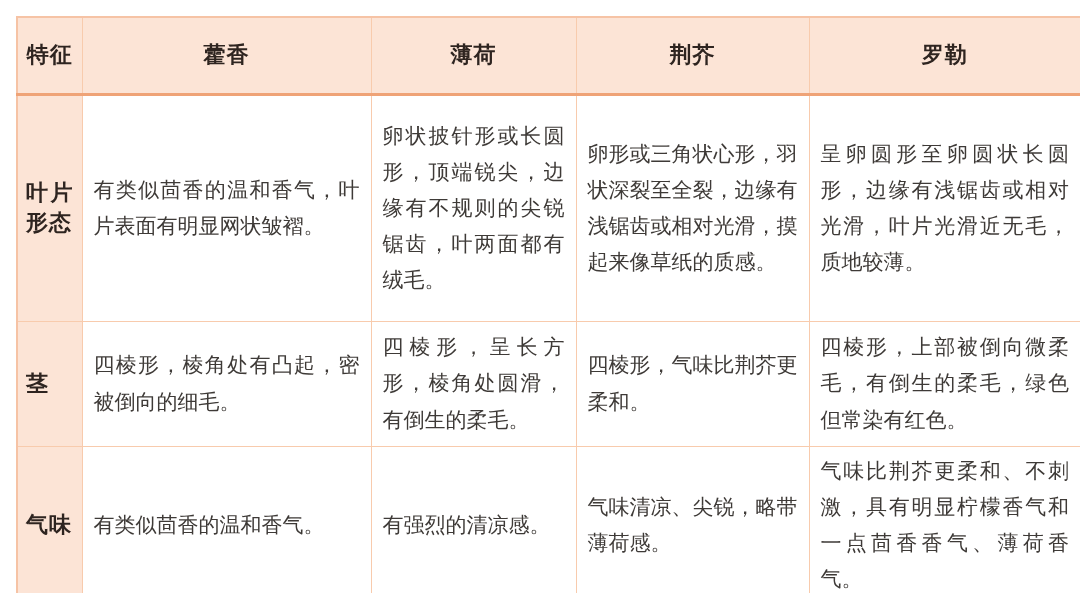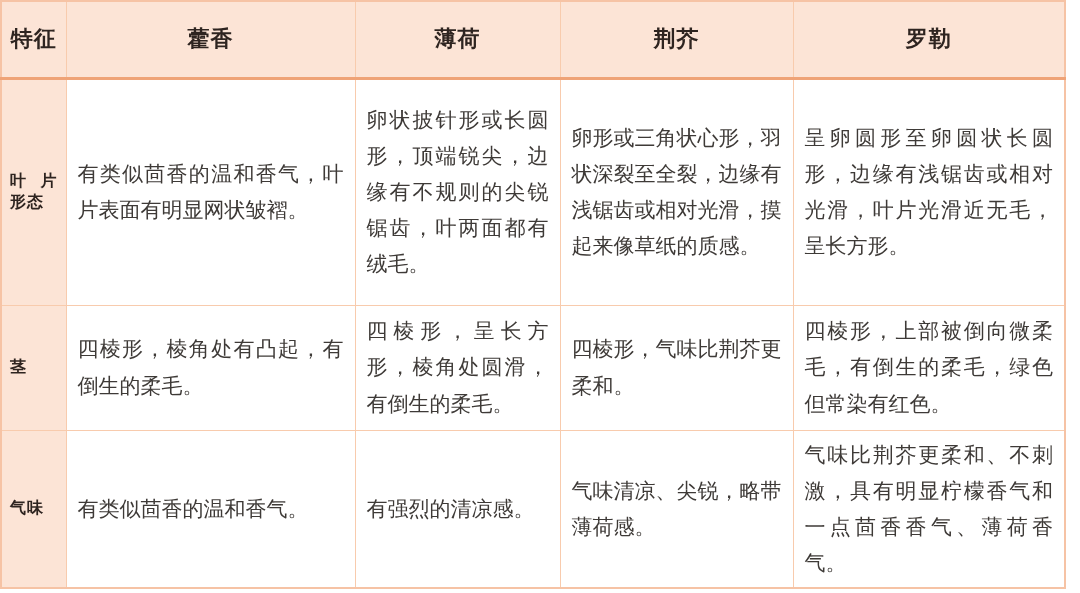--- a/index.html
+++ b/index.html
@@ -7,21 +7,21 @@
     padding: 0;
     background: #ffffff;
     width: 1080px;
     height: 593px;
     overflow: hidden;
   }
   .page {
     width: 881px;
     height: 593px;
     box-sizing: border-box;
-    padding: 0;
+    padding: 16px;
     background: #ffffff;
     font-family: "Liberation Serif", "DejaVu Serif", serif;
   }
   table.herb-table {
     border-collapse: collapse;
     table-layout: fixed;
     width: 1064px;
     border: 2px solid #f6c3a5;
   }
   .herb-table th, .herb-table td {
@@ -38,21 +38,21 @@
     text-align: center;
     border-bottom: 3px solid #efa377;
     height: 77px;
     letter-spacing: 1px;
   }
   
   .herb-table tbody th.row-label {
     background: #fce4d6;
     color: #2e2420;
     font-weight: bold;
-    font-size: 16px;
+    font-size: 22px;
     text-align: left;
     padding: 0 8px;
     letter-spacing: 1px;
   }
   .herb-table tbody th.row-label .label-inner {
     display: block;
     text-align: justify;
     text-justify: inter-character;
   }
   
@@ -91,27 +91,27 @@
       </tr>
     </thead>
     <tbody>
       <tr class="row-leaf">
         <th class="row-label">
           <span class="label-inner">叶片形态</span>
         </th>
         <td>有类似茴香的温和香气，叶片表面有明显网状皱褶。</td>
         <td>卵状披针形或长圆形，顶端锐尖，边缘有不规则的尖锐锯齿，叶两面都有绒毛。</td>
         <td>卵形或三角状心形，羽状深裂至全裂，边缘有浅锯齿或相对光滑，摸起来像草纸的质感。</td>
-        <td>呈卵圆形至卵圆状长圆形，边缘有浅锯齿或相对光滑，叶片光滑近无毛，呈长方形。</td>
+        <td>呈卵圆形至卵圆状长圆形，边缘有浅锯齿或相对光滑，叶片光滑近无毛，质地较薄。</td>
       </tr>
       <tr class="row-stem">
         <th class="row-label">
           <span class="label-inner">茎</span>
         </th>
-        <td>四棱形，棱角处有凸起，有倒生的柔毛。</td>
+        <td>四棱形，棱角处有凸起，密被倒向的细毛。</td>
         <td>四棱形，呈长方形，棱角处圆滑，有倒生的柔毛。</td>
         <td>四棱形，气味比荆芥更柔和。</td>
         <td>四棱形，上部被倒向微柔毛，有倒生的柔毛，绿色但常染有红色。</td>
       </tr>
       <tr class="row-smell">
         <th class="row-label">
           <span class="label-inner">气味</span>
         </th>
         <td>有类似茴香的温和香气。</td>
         <td>有强烈的清凉感。</td>

